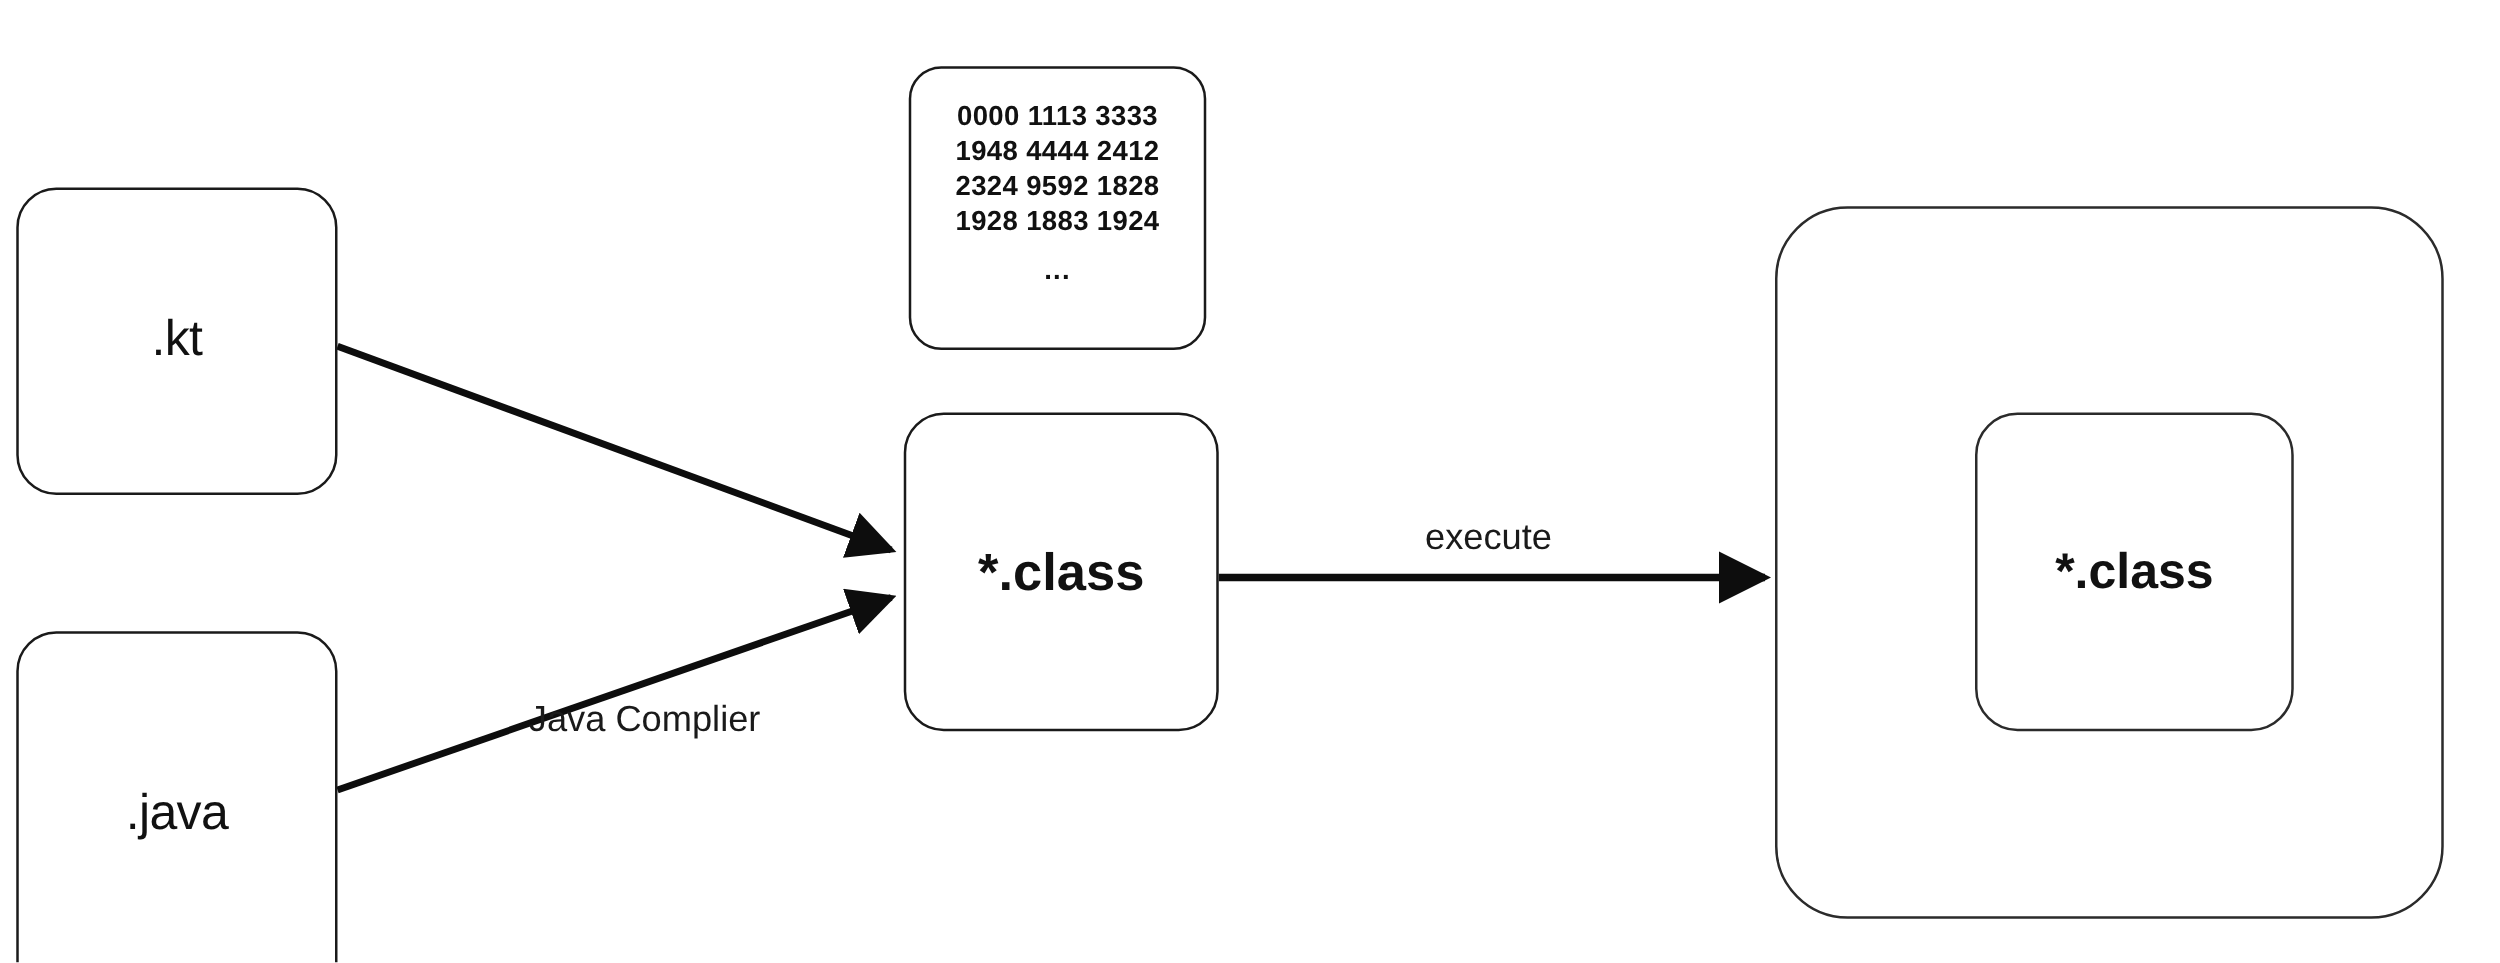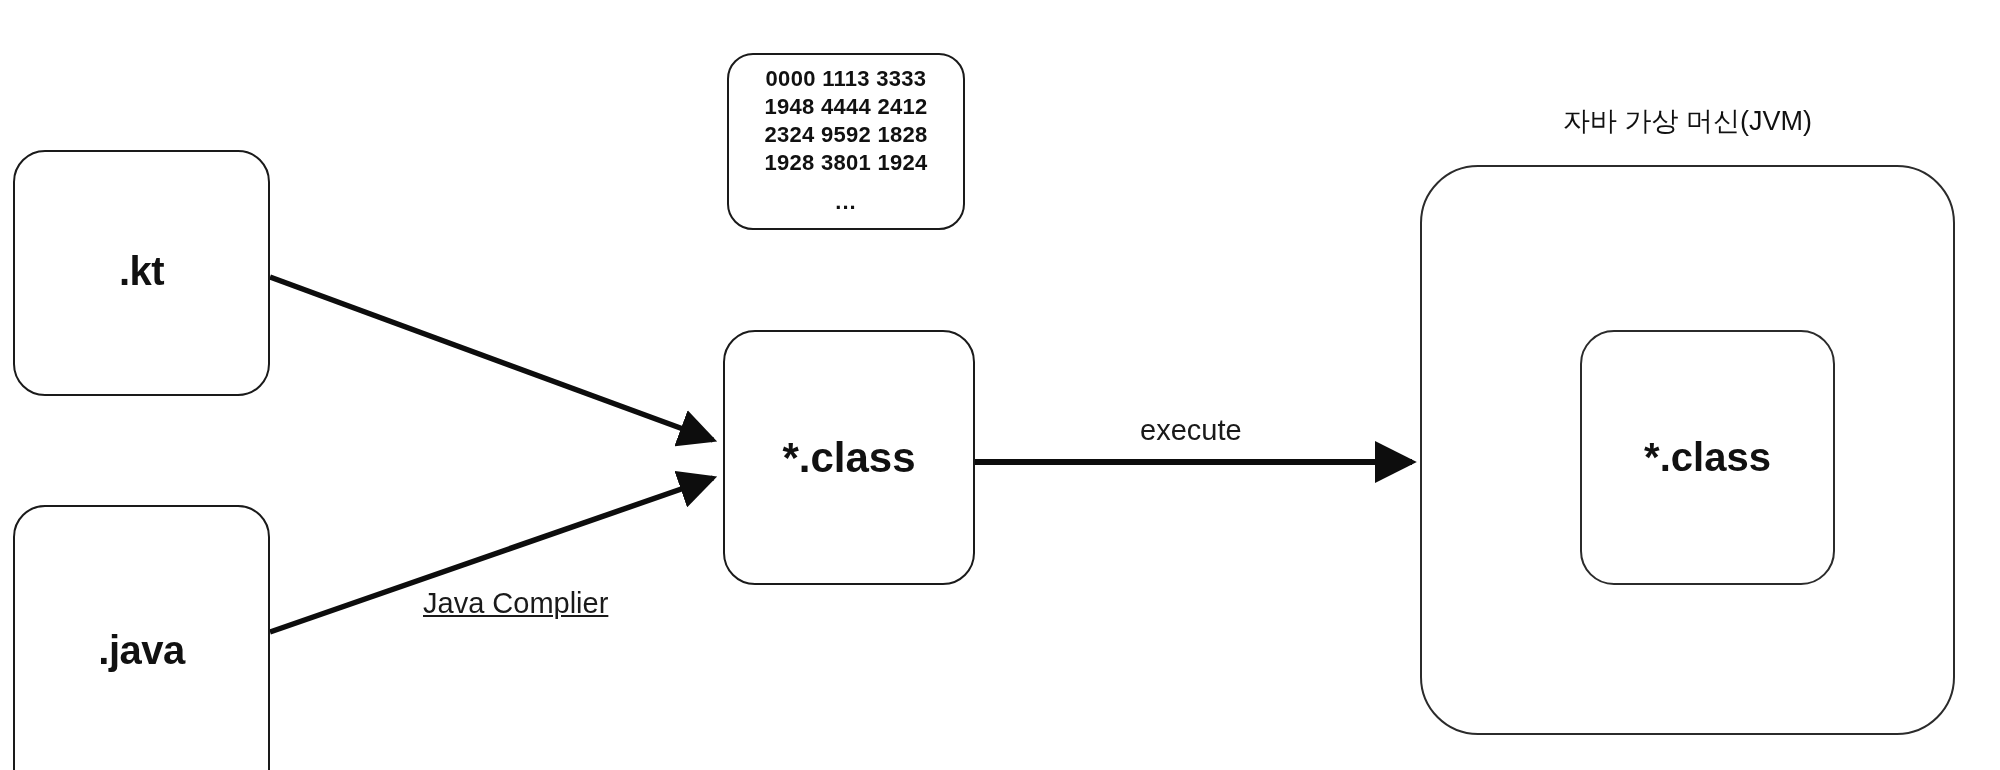--- a/index.html
+++ b/index.html
@@ -49,38 +49,38 @@
   .node-java {
     left: 13px;
     top: 505px;
     width: 257px;
     height: 328px;
     border-radius: 32px;
   }
   .node-kt .node-label,
   .node-java .node-label {
     font-size: 40px;
-    font-weight: bold;
+    font-weight: normal;
     color: #111111;
     letter-spacing: -0.5px;
   }
   .node-kt .node-label { margin-top: -4px; }
   .node-java .node-label { margin-top: -38px; }
 
   
   .node-bytecode {
     left: 727px;
     top: 53px;
     width: 238px;
-    height: 177px;
+    height: 227px;
     border-radius: 26px;
     border-width: 2px;
     flex-direction: column;
     justify-content: flex-start;
-    padding-top: 10px;
+    padding-top: 24px;
   }
   .bytecode-lines {
     display: flex;
     flex-direction: column;
     align-items: center;
     line-height: 1.28;
   }
   .bytecode-line {
     font-size: 22px;
     font-weight: bold;
@@ -151,22 +151,21 @@
     font-size: 29px;
     color: #1a1a1a;
     white-space: nowrap;
   }
   .edge-label-kotlin {
     left: 413px;
     top: 286px;
   }
   .edge-label-java {
     left: 423px;
-    top: 587px;
-    text-decoration: underline;
+    top: 560px;
   }
   .edge-label-execute {
     left: 1140px;
     top: 414px;
   }
 </style>
 </head>
 <body>
 
 <div id="canvas">
@@ -194,30 +193,29 @@
 
   <div class="node node-java">
     <span class="node-label">.java</span>
   </div>
 
   <div class="node node-bytecode">
     <div class="bytecode-lines">
       <span class="bytecode-line">0000 1113 3333</span>
       <span class="bytecode-line">1948 4444 2412</span>
       <span class="bytecode-line">2324 9592 1828</span>
-      <span class="bytecode-line">1928 3801 1924</span>
+      <span class="bytecode-line">1928 1883 1924</span>
       <span class="bytecode-ellipsis">...</span>
     </div>
   </div>
 
   <div class="node node-class">
     <span class="node-label">*.class</span>
   </div>
 
-  <div class="jvm-title">자바 가상 머신(JVM)</div>
 
   <div class="node node-jvm"></div>
 
   <div class="node node-class-inner">
     <span class="node-label">*.class</span>
   </div>
 
 
   <div class="edge-label edge-label-java">Java Complier</div>
 

